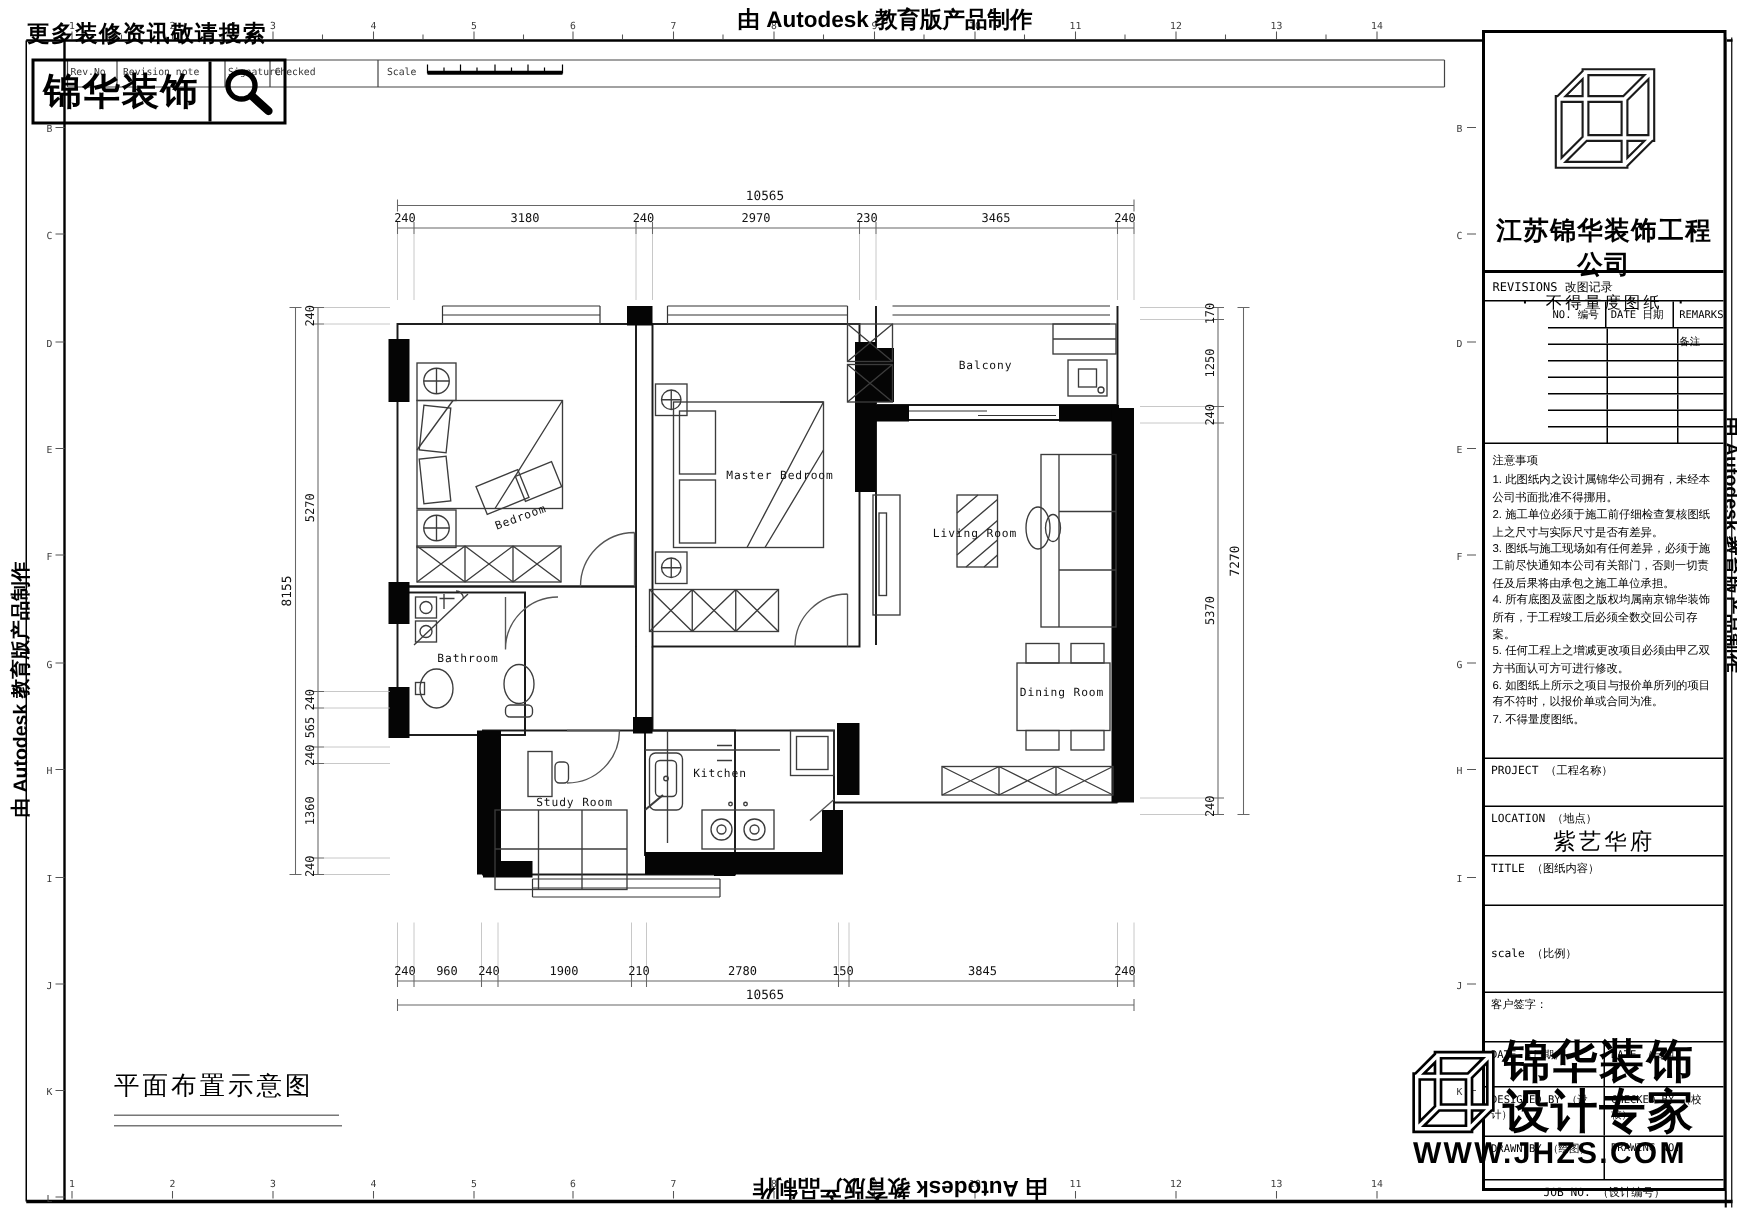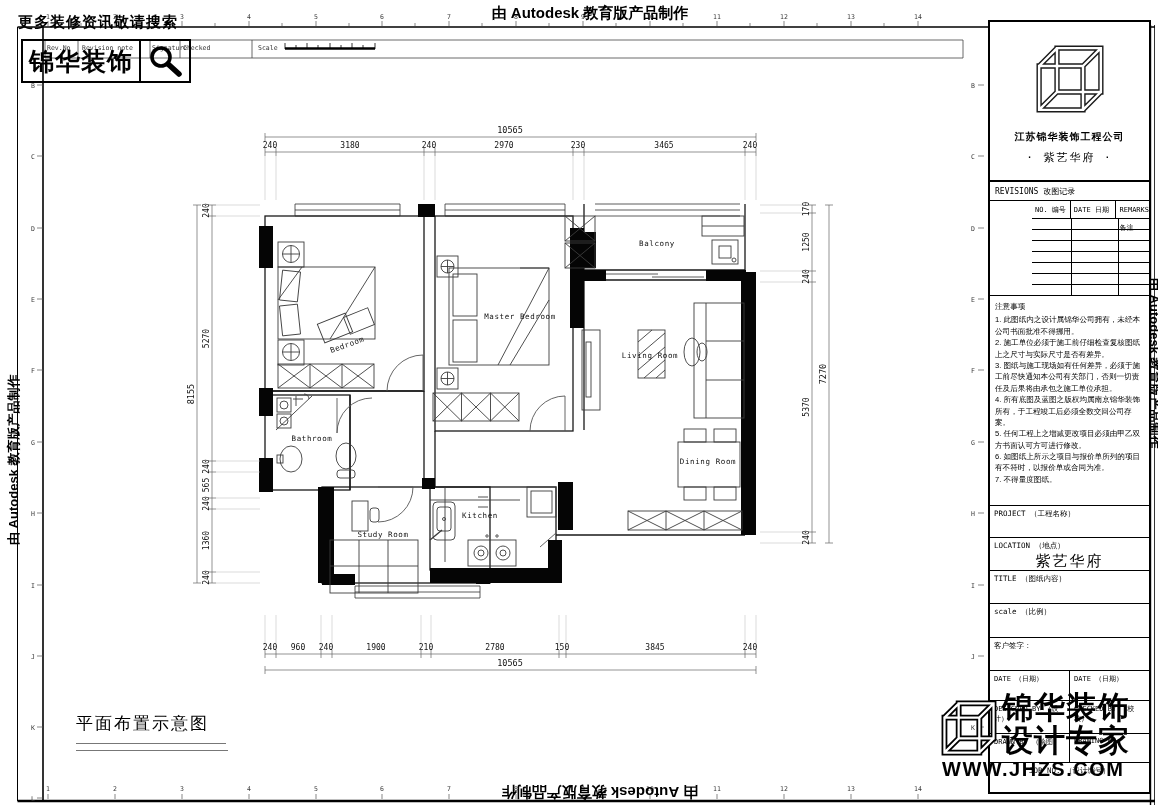--- a/index.html
+++ b/index.html
@@ -24,36 +24,36 @@
   
   .caption{left:76px;top:712px;font-size:17px;letter-spacing:2px;font-family:"Liberation Serif",serif;}
   .capline1{left:76px;top:743px;width:150px;border-top:1px solid #777;}
   .capline2{left:76px;top:750px;width:152px;border-top:1px solid #777;}
   
   .tb{left:988px;top:20px;width:159px;height:770px;border:2px solid #000;background:#fff;
       font-family:"DejaVu Sans Mono",monospace;font-size:8px;}
   .tb .sec{border-bottom:1px solid #000;position:relative;box-sizing:border-box;}
   .tb .lab{padding:3px 4px 0 4px;font-size:7.5px;letter-spacing:0px;}
   .tb-company{height:160px;border-bottom:2px solid #000 !important;text-align:center;}
-  .tb-company .cname{font-size:10px;font-weight:bold;letter-spacing:1px;margin-top:8px;}
+  .tb-company .cname{font-size:17px;font-weight:bold;letter-spacing:1px;margin-top:20px;}
   .tb-company .cbranch{font-size:11px;margin-top:6px;letter-spacing:2px;}
   .tb-revtitle{height:19px;line-height:19px;padding-left:5px;font-size:8px;}
   .tb-revtable{height:95px;}
   .revrow{display:flex;border-bottom:1px solid #000;box-sizing:border-box;margin-left:42px;}
   .revrow:last-child{border-bottom:none;}
   .revhead{height:18px;line-height:18px;font-size:7px;}
   .revempty{height:11px;}
   .revc1{width:40px;border-right:1px solid #000;padding-left:3px;box-sizing:border-box;}
   .revc2{width:47px;border-right:1px solid #000;padding-left:3px;box-sizing:border-box;}
   .revc3{flex:1;padding-left:3px;}
   .tb-notes{height:210px;padding:5px 5px;box-sizing:border-box;font-size:7.6px;line-height:1.5;
             font-family:"Liberation Sans",sans-serif;}
   .tb-notes .ntitle{margin-bottom:2px;}
   .tb-project{height:32px;} .tb-location{height:33px;} .tb-titlec{height:33px;}
-  .tb-scale{height:34px;} .tb-sign{height:33px;}
+  .tb-scale{height:34px;margin-top:24px;} .tb-sign{height:33px;}
   .tb-2col{display:flex;}
   .tb-2col .cell{flex:1;padding:3px 4px;box-sizing:border-box;font-size:7px;}
   .tb-2col .cell:first-child{border-right:1px solid #000;}
   .tb-dates{height:30px;} .tb-designed{height:33px;} .tb-drawn{height:29px;justify-content:center;} .tb-job{height:28px;border-bottom:none !important;text-align:center;}
   .locvalue{text-align:center;font-size:15px;font-family:"Liberation Serif",serif;letter-spacing:2px;margin-top:1px;}
   
   .wm{left:938px;top:692px;width:214px;height:100px;z-index:6;display:flex;flex-wrap:wrap;align-items:flex-start;}
   .wm .wmtext{flex:1;padding-left:2px;}
   .wm .l1,.wm .l2{font-size:31px;font-weight:900;line-height:1.05;letter-spacing:1px;white-space:nowrap;}
   .wm .url{font-size:20px;font-weight:900;letter-spacing:1.5px;margin-top:1px;margin-left:-60px;white-space:nowrap;}
@@ -402,21 +402,21 @@
     <div class="sec tb-company">
       <svg width="78" height="82" viewBox="0 0 96 96" style="margin-top:16px;">
         <g stroke="#1b1b1b" stroke-width="6.5" fill="none">
           <path d="M32 10 H86 V64 H32 Z M10 32 H64 V86 H10 Z M10 32 L32 10 M64 32 L86 10 M10 86 L32 64 M64 86 L86 64"></path>
         </g>
         <g stroke="#ffffff" stroke-width="3" fill="none">
           <path d="M32 10 H86 V64 H32 Z M10 32 H64 V86 H10 Z M10 32 L32 10 M64 32 L86 10 M10 86 L32 64 M64 86 L86 64"></path>
         </g>
       </svg>
       <div class="cname">江苏锦华装饰工程公司</div>
-      <div class="cbranch">· 紫艺华府 ·</div>
+      <div class="cbranch">· 不得量度图纸 ·</div>
     </div>
     <div class="sec tb-revtitle">REVISIONS 改图记录</div>
     <div class="sec tb-revtable">
       <div class="revrow revhead">
         <div class="revc1">NO. 编号</div>
         <div class="revc2">DATE 日期</div>
         <div class="revc3">REMARKS 备注</div>
       </div>
       <div class="revrow revempty">
           <div class="revc1"></div>

